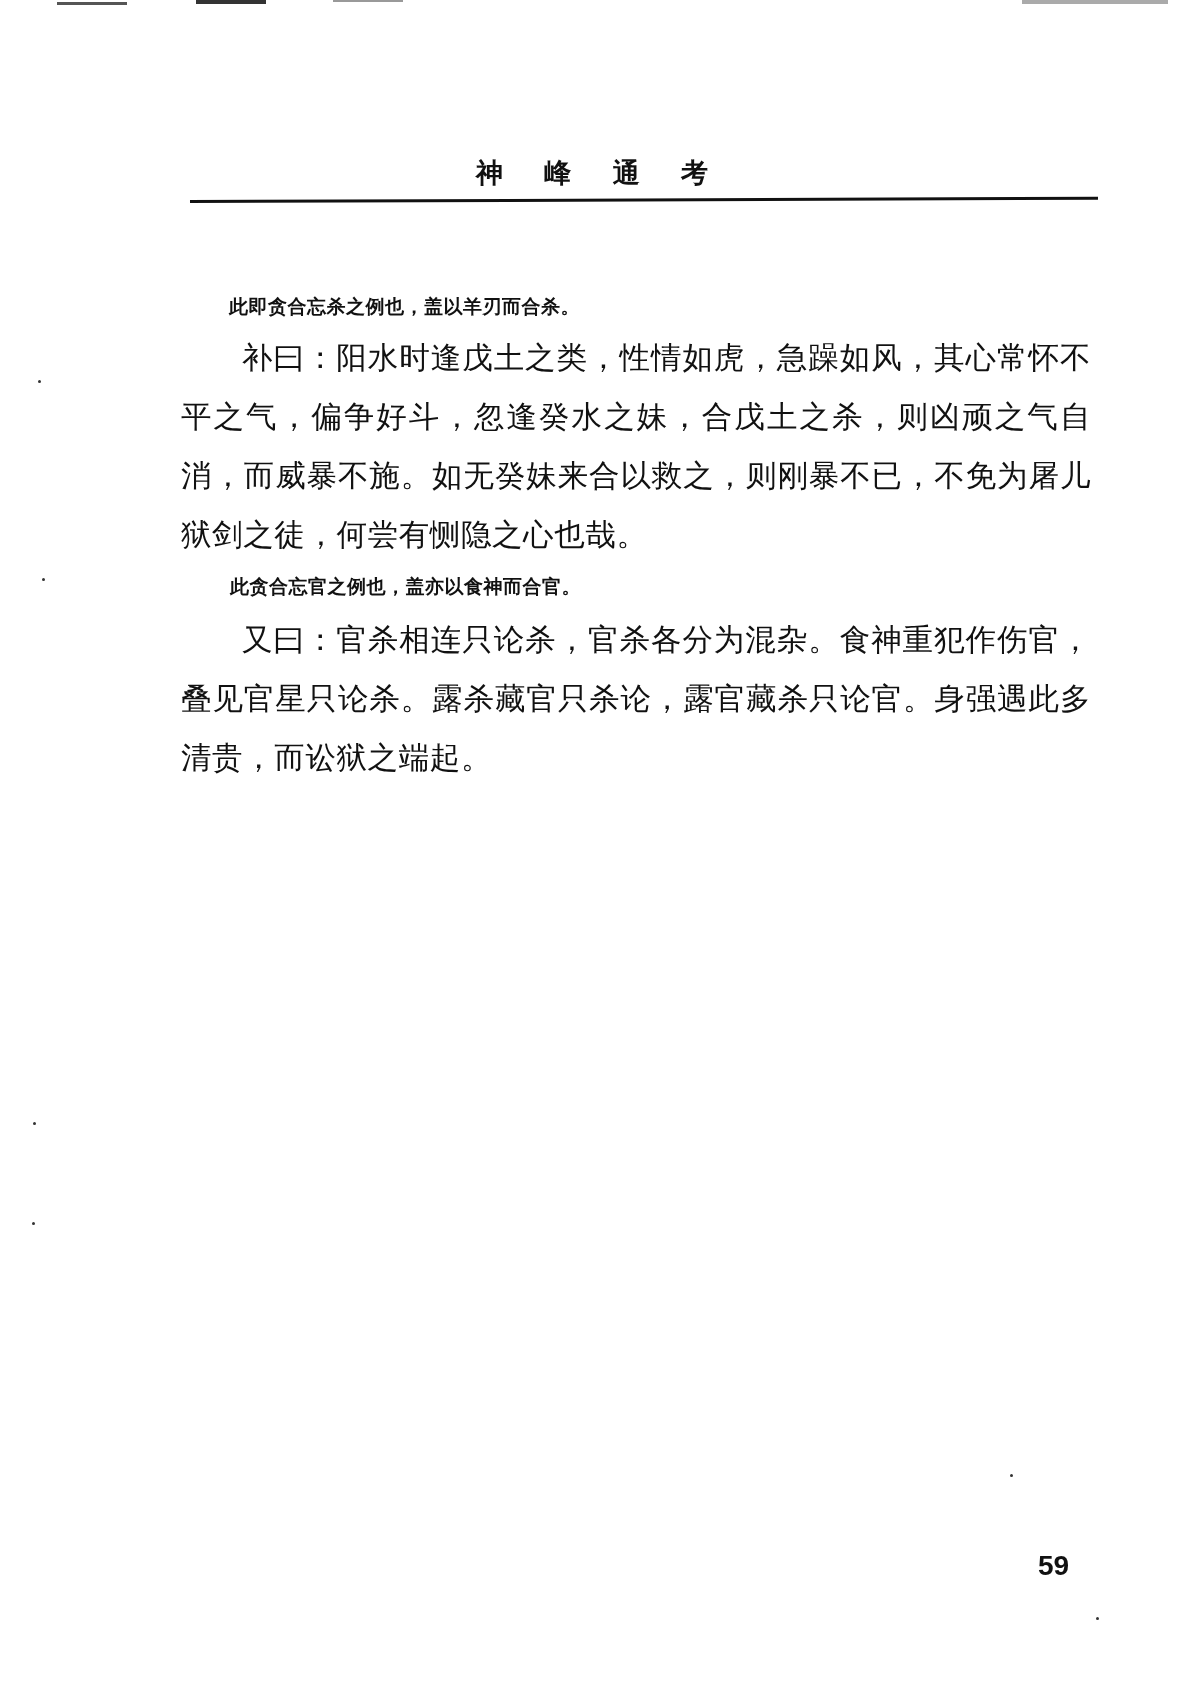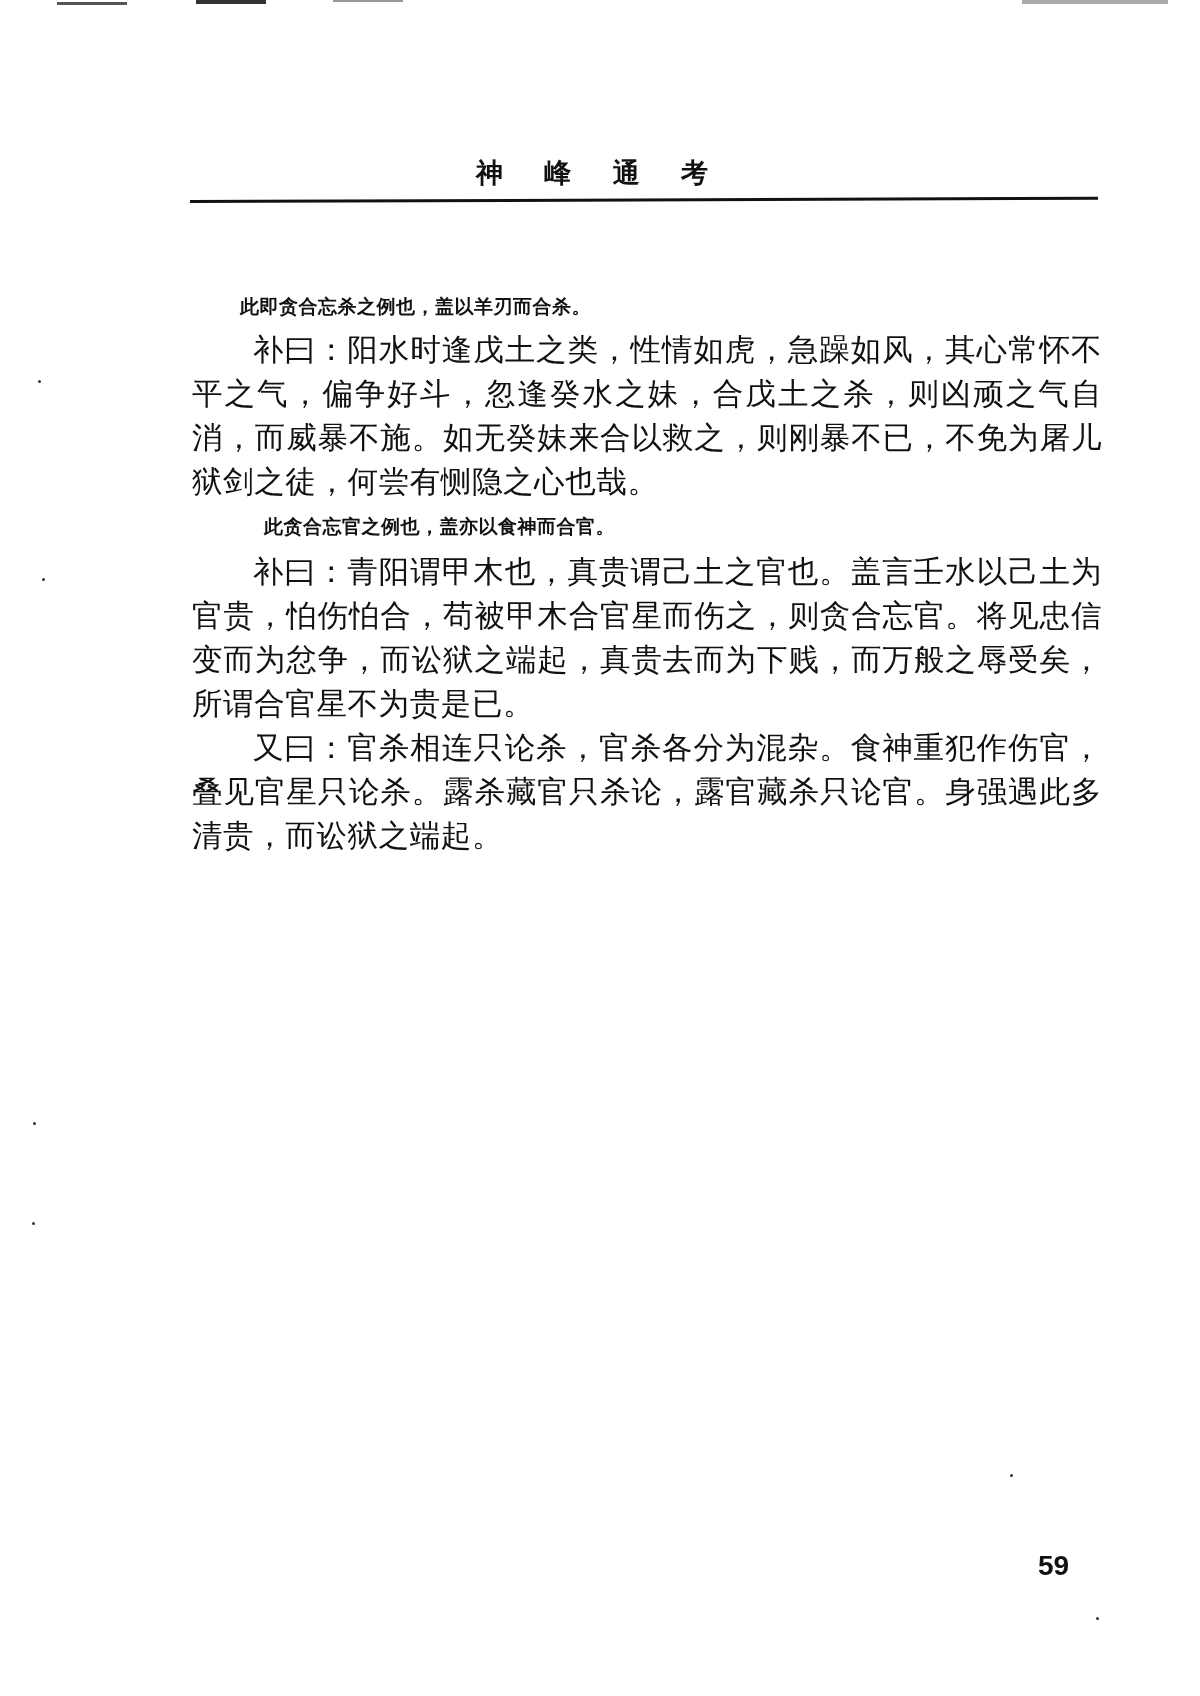--- a/index.html
+++ b/index.html
@@ -35,34 +35,34 @@
       left: 190px;
       width: 908px;
       top: 200px;
       height: 3px;
       background: #111;
       transform: rotate(-0.2deg);
       transform-origin: left center;
     }
     .content {
       position: absolute;
-      left: 192px;
+      left: 181px;
       top: 290px;
       width: 910px;
     }
     .note {
       font-size: 19px;
       line-height: 32px;
       font-weight: bold;
       margin: 0 0 0 48px;
       letter-spacing: 0.5px;
     }
     .para {
       font-size: 30.5px;
-      line-height: 44px;
+      line-height: 59px;
       margin: 0;
       text-indent: 2em;
       text-align: justify;
       letter-spacing: 0.6px;
     }
     .page-number {
       position: absolute;
       left: 1038px;
       top: 1550px;
       font-size: 28px;
@@ -93,20 +93,19 @@
 <div class="speck" style="left:1096px;top:1617px;"></div>
 
 <header>
   <div class="header-title">神 峰 通 考</div>
   <div class="header-rule"></div>
 </header>
 
 <main class="content">
   <p class="note" style="margin-bottom:6px;">此即贪合忘杀之例也，盖以羊刃而合杀。</p>
   <p class="para">补曰：阳水时逢戊土之类，性情如虎，急躁如风，其心常怀不平之气，偏争好斗，忽逢癸水之妹，合戊土之杀，则凶顽之气自消，而威暴不施。如无癸妹来合以救之，则刚暴不已，不免为屠儿狱剑之徒，何尝有恻隐之心也哉。</p>
-  <p class="note" style="margin:6px 0 8px 72px;">此贪合忘官之例也，盖亦以食神而合官。</p>
-  <p class="para">补曰：青阳谓甲木也，真贵谓己土之官也。盖言壬水以己土为官贵，怕伤怕合，苟被甲木合官星而伤之，则贪合忘官。将见忠信变而为忿争，而讼狱之端起，真贵去而为下贱，而万般之辱受矣，所谓合官星不为贵是已。</p>
+  <p class="note" style="margin:6px 0 8px 49px;">此贪合忘官之例也，盖亦以食神而合官。</p>
   <p class="para">又曰：官杀相连只论杀，官杀各分为混杂。食神重犯作伤官，叠见官星只论杀。露杀藏官只杀论，露官藏杀只论官。身强遇此多清贵，而讼狱之端起。</p>
 </main>
 
 <footer>
   <div class="page-number">59</div>
 </footer>
 
 </body></html>

